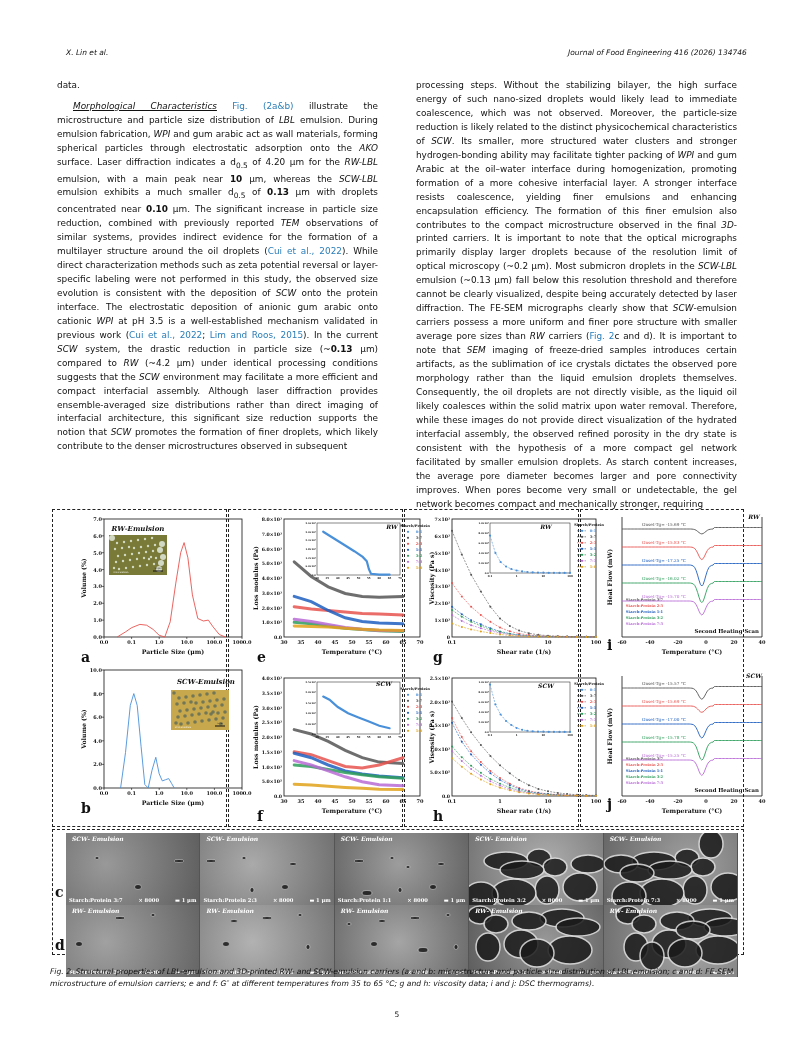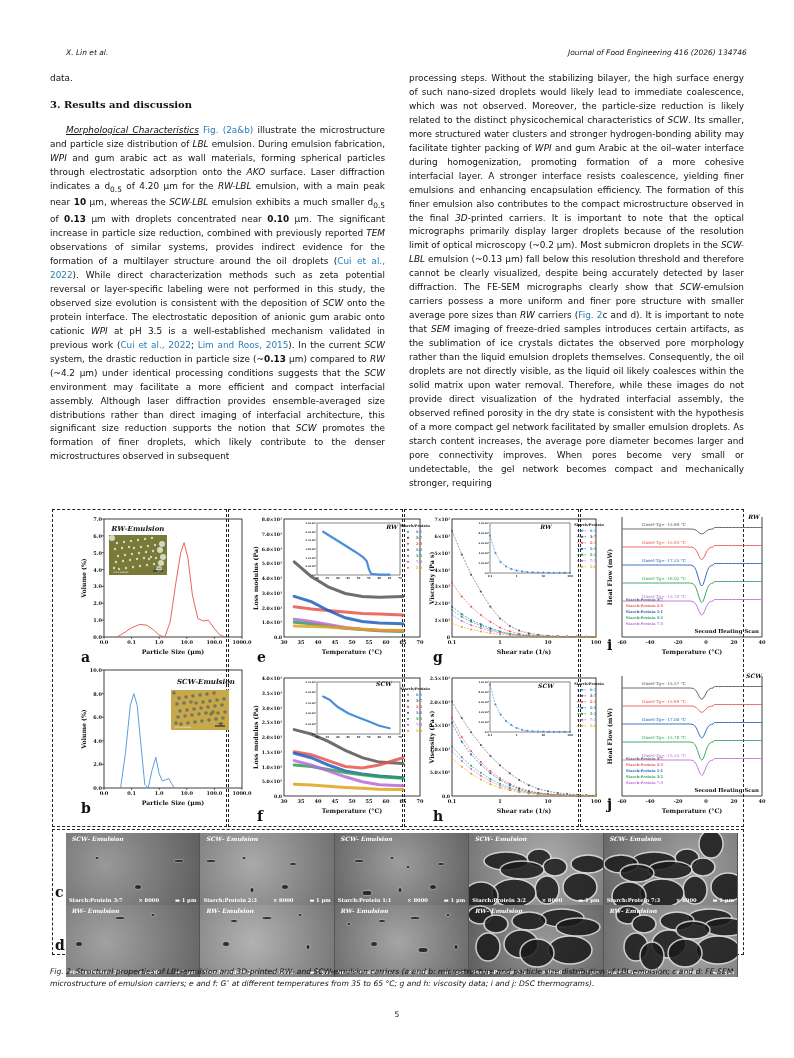--- a/index.html
+++ b/index.html
@@ -2,21 +2,21 @@
 <html><head>
 <meta charset="utf-8">
 <style>
   html, body { margin: 0; padding: 0; background: #fff; }
   body { width: 794px; height: 1058px; position: relative; overflow: hidden;
          font-family: "DejaVu Sans", sans-serif; color: #111; }
   .hdr-left { position: absolute; left: 50px; top: 48px; font-size: 7.5px; font-style: italic; margin-left: 16px; }
   .hdr-right { position: absolute; left: 568px; top: 48px; font-size: 7.5px; font-style: italic; }
   .col { position: absolute; top: 72px; width: 335px; font-size: 8.9px; line-height: 13.95px;
          text-align: justify; }
-  .col p { margin: 0; }
+  .col p { margin: 7px; }
   .col.left { left: 50px; }
   .col.right { left: 409px; }
   .sec-title { font-family: "DejaVu Serif", serif; font-weight: bold; font-size: 10px; margin: 12px 0 12px 0 !important; }
   .subsec { font-style: italic; font-size: 9px; margin: 0 0 11px 0 !important; }
   .indent { text-indent: 16px; }
   .lnk { color: #2a7db8; }
   .u { text-decoration: underline; font-style: italic; }
   i { font-style: italic; }
   b { font-weight: bold; }
 
@@ -36,21 +36,20 @@
   .pagenum { position: absolute; left: 0; width: 794px; top: 1010px; text-align: center; font-size: 7.5px; }
 </style>
 </head>
 <body>
 
 <div class="hdr-left">X. Lin et al.</div>
 <div class="hdr-right">Journal of Food Engineering 416 (2026) 134746</div>
 
 <div class="col left">
   <p>data.</p>
-  <p class="sec-title">3.  Results and discussion</p>
   <p class="indent"><span class="u">Morphological Characteristics</span> <a class="lnk">Fig. (2a&amp;b)</a><span> illustrate the microstructure and particle size distribution of </span><i>LBL</i><span> emulsion. During emulsion fabrication, </span><i>WPI</i><span> and gum arabic act as wall materials, forming spherical particles through electrostatic adsorption onto the </span><i>AKO</i><span> surface. Laser diffraction indicates a d</span><sub>0.5</sub><span> of 4.20 μm for the </span><i>RW-LBL</i><span> emulsion, with a main peak near </span><b>10</b><span> μm, whereas the </span><i>SCW-LBL</i><span> emulsion exhibits a much smaller d</span><sub>0.5</sub><span> of </span><b>0.13</b><span> μm with droplets concentrated near </span><b>0.10</b><span> μm. The significant increase in particle size reduction, combined with previously reported </span><i>TEM</i><span> observations of similar systems, provides indirect evidence for the formation of a multilayer structure around the oil droplets (</span><a class="lnk">Cui et al., 2022</a><span>). While direct characterization methods such as zeta potential reversal or layer-specific labeling were not performed in this study, the observed size evolution is consistent with the deposition of </span><i>SCW</i><span> onto the protein interface. The electrostatic deposition of anionic gum arabic onto cationic </span><i>WPI</i><span> at pH 3.5 is a well-established mechanism validated in previous work (</span><a class="lnk">Cui et al., 2022</a><span>; </span><a class="lnk">Lim and Roos, 2015</a><span>). In the current </span><i>SCW</i><span> system, the drastic reduction in particle size (~</span><b>0.13</b><span> μm) compared to </span><i>RW</i><span> (~4.2 μm) under identical processing conditions suggests that the </span><i>SCW</i><span> environment may facilitate a more efficient and compact interfacial assembly. Although laser diffraction provides ensemble-averaged size distributions rather than direct imaging of interfacial architecture, this significant size reduction supports the notion that </span><i>SCW</i><span> promotes the formation of finer droplets, which likely contribute to the denser microstructures observed in subsequent</span></p>
 </div>
 
 <div class="col right">
   <p><span>processing steps. Without the stabilizing bilayer, the high surface energy of such nano-sized droplets would likely lead to immediate coalescence, which was not observed. Moreover, the particle-size reduction is likely related to the distinct physicochemical characteristics of </span><i>SCW</i><span>. Its smaller, more structured water clusters and stronger hydrogen-bonding ability may facilitate tighter packing of </span><i>WPI</i><span> and gum Arabic at the oil–water interface during homogenization, promoting formation of a more cohesive interfacial layer. A stronger interface resists coalescence, yielding finer emulsions and enhancing encapsulation efficiency. The formation of this finer emulsion also contributes to the compact microstructure observed in the final </span><i>3D</i><span>-printed carriers. It is important to note that the optical micrographs primarily display larger droplets because of the resolution limit of optical microscopy (~0.2 μm). Most submicron droplets in the </span><i>SCW-LBL</i><span> emulsion (~0.13 μm) fall below this resolution threshold and therefore cannot be clearly visualized, despite being accurately detected by laser diffraction. The FE-SEM micrographs clearly show that </span><i>SCW</i><span>-emulsion carriers possess a more uniform and finer pore structure with smaller average pore sizes than </span><i>RW</i><span> carriers (</span><a class="lnk">Fig. 2</a><span>c and d). It is important to note that </span><i>SEM</i><span> imaging of freeze-dried samples introduces certain artifacts, as the sublimation of ice crystals dictates the observed pore morphology rather than the liquid emulsion droplets themselves. Consequently, the oil droplets are not directly visible, as the liquid oil likely coalesces within the solid matrix upon water removal. Therefore, while these images do not provide direct visualization of the hydrated interfacial assembly, the observed refined porosity in the dry state is consistent with the hypothesis of a more compact gel network facilitated by smaller emulsion droplets. As starch content increases, the average pore diameter becomes larger and pore connectivity improves. When pores become very small or undetectable, the gel network becomes compact and mechanically stronger, requiring</span></p>
 </div>
 
 <div class="figure">
 
   <div class="dash" style="left:0;top:0;width:175px;height:318px;"></div>

